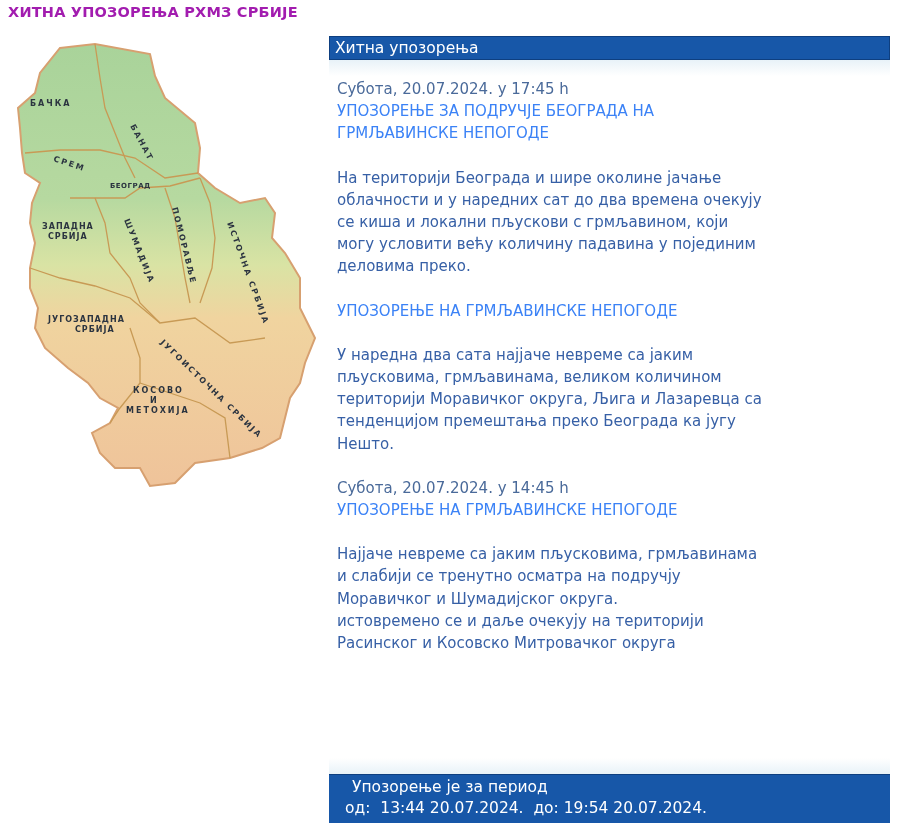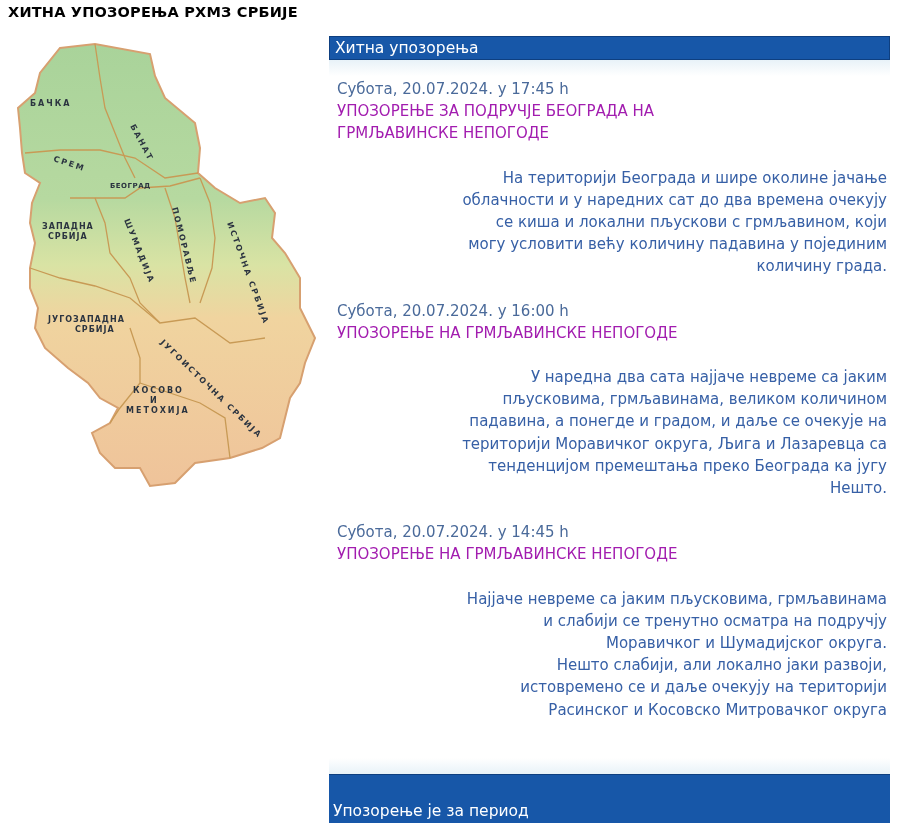--- a/index.html
+++ b/index.html
@@ -1,41 +1,41 @@
 <!DOCTYPE html>
 <html><head>
 <meta charset="utf-8">
 <style>
   html, body { margin: 0; padding: 0; background: #ffffff; }
   body { width: 900px; height: 823px; position: relative; overflow: hidden;
          font-family: "DejaVu Sans", sans-serif; }
   .site-title { position: absolute; left: 8px; top: 4px; font-family: "DejaVu Sans", sans-serif;
-                font-weight: bold; font-size: 14.5px; color: #000000; letter-spacing: 0.2px; }
+                font-weight: bold; font-size: 14.5px; color: #a21caf; letter-spacing: 0.2px; }
   .map-wrap { position: absolute; left: 0; top: 38px; width: 330px; height: 460px; }
   .map-wrap svg { width: 330px; height: 460px; display: block; }
   .region-label { font-family: "DejaVu Sans", sans-serif; font-weight: bold; font-size: 8px;
                   fill: #2b3440; letter-spacing: 2px; }
   .panel { position: absolute; left: 329px; top: 36px; width: 561px; height: 711px; }
   .panel-header { position: absolute; left: 0; top: 0; width: 561px; height: 24px; background: #1757a8;
                   border: 1px solid #0e3f80; box-sizing: border-box; color: #ffffff;
                   font-size: 15.5px; line-height: 22px; padding-left: 5px; }
   .header-shadow { position: absolute; left: 0; top: 24px; width: 561px; height: 16px;
                    background: linear-gradient(#e8f2f8, #ffffff); }
   .alerts { position: absolute; left: 8px; top: 42px; width: 550px; color: #2a5aa0;
             font-size: 15px; line-height: 22.2px; }
   .alert { margin-bottom: 22px; }
   .alert-ts { color: #4a6a9a; }
-  .alert-title { color: #a21caf; }
-  .alert-body { margin-top: 22px; color: #3760a6; text-align: right; }
+  .alert-title { color: #3b82f6; }
+  .alert-body { margin-top: 22px; color: #3760a6; }
   .footer-shadow { position: absolute; left: 0; top: 722px; width: 561px; height: 16px;
                    background: linear-gradient(#ffffff, #e8f2f8); }
   .footer { position: absolute; left: 0; top: 738px; width: 561px; height: 49px; background: #1757a8;
             border-top: 1px solid #0e3f80; box-sizing: border-box; color: #ffffff; font-size: 15.5px;
             line-height: 21px; padding-top: 2px; }
-  .footer .line1 { padding-left: 4px; margin-top: 24px; }
+  .footer .line1 { padding-left: 23px; }
   .footer .line2 { padding-left: 16px; white-space: pre; }
 </style>
 </head>
 <body>
 
 <div class="site-title">ХИТНА УПОЗОРЕЊА РХМЗ СРБИЈЕ</div>
 
 <div class="map-wrap">
   <svg viewBox="0 0 330 460">
     <defs>
@@ -89,49 +89,46 @@
       <div class="alert-ts">Субота, 20.07.2024. у 17:45 h</div>
       <div class="alert-title">
         <div>УПОЗОРЕЊЕ ЗА ПОДРУЧЈЕ БЕОГРАДА НА</div>
         <div>ГРМЉАВИНСКЕ НЕПОГОДЕ</div>
       </div>
       <div class="alert-body">
         <div>На територији Београда и шире околине јачање</div>
         <div>облачности и у наредних сат до два времена очекују</div>
         <div>се киша и локални пљускови с грмљавином, који</div>
         <div>могу условити већу количину падавина у појединим</div>
-        <div>количину града.</div>
+        <div>деловима преко.</div>
       </div>
     </div>
 
     <div class="alert">
-      <div class="alert-ts">Субота, 20.07.2024. у 16:00 h</div>
       <div class="alert-title">
         <div>УПОЗОРЕЊЕ НА ГРМЉАВИНСКЕ НЕПОГОДЕ</div>
       </div>
       <div class="alert-body">
         <div>У наредна два сата најјаче невреме са јаким</div>
         <div>пљусковима, грмљавинама, великом количином</div>
-        <div>падавина, а понегде и градом, и даље се очекује на</div>
         <div>територији Моравичког округа, Љига и Лазаревца са</div>
         <div>тенденцијом премештања преко Београда ка југу</div>
         <div>Нешто.</div>
       </div>
     </div>
 
     <div class="alert">
       <div class="alert-ts">Субота, 20.07.2024. у 14:45 h</div>
       <div class="alert-title">
         <div>УПОЗОРЕЊЕ НА ГРМЉАВИНСКЕ НЕПОГОДЕ</div>
       </div>
       <div class="alert-body">
         <div>Најјаче невреме са јаким пљусковима, грмљавинама</div>
         <div>и слабији се тренутно осматра на подручју</div>
         <div>Моравичког и Шумадијског округа.</div>
-        <div>Нешто слабији, али локално јаки развоји,</div>
         <div>истовремено се и даље очекују на територији</div>
         <div>Расинског и Косовско Митровачког округа</div>
       </div>
     </div>
   </div>
 
   <div class="footer-shadow"></div>
   <div class="footer">
     <div class="line1">Упозорење је за период</div>
     <div class="line2">од:  13:44 20.07.2024.  до: 19:54 20.07.2024.</div>

